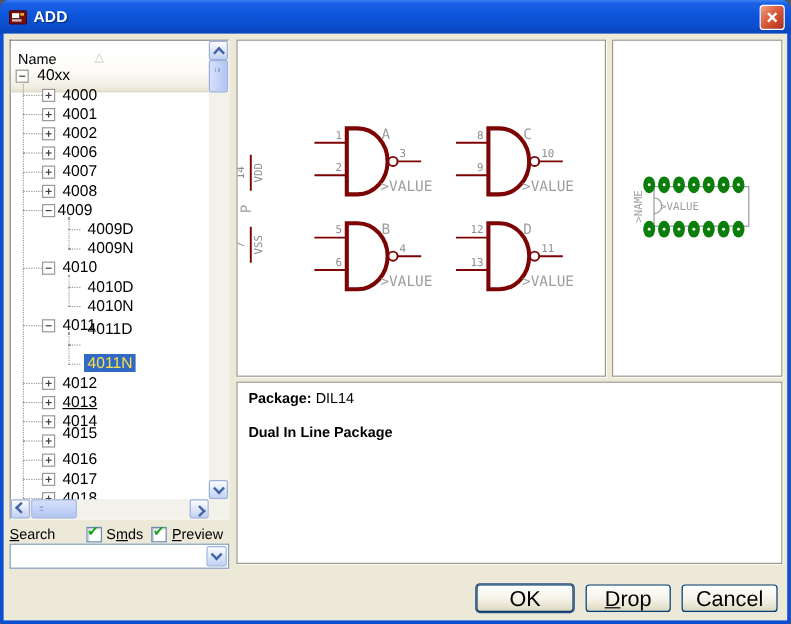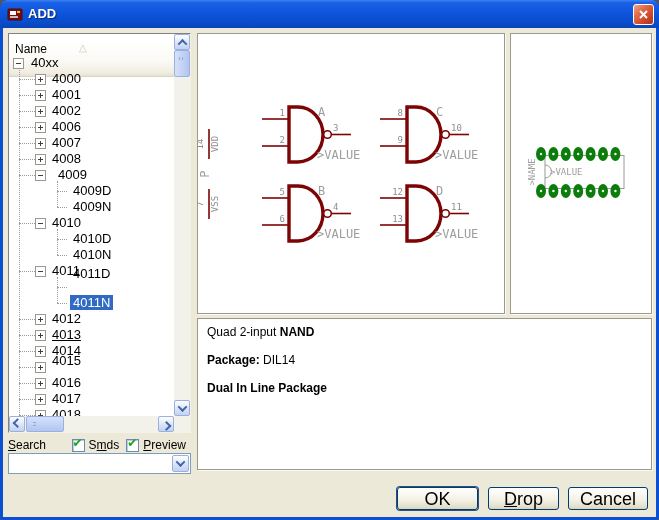--- a/index.html
+++ b/index.html
@@ -30,21 +30,21 @@
   .tree-content { position:absolute; top:19px; left:0; right:16px; bottom:16px; overflow:hidden; }
 
   .rail { position:absolute; width:0; border-left:1px dotted #9c9c9c; }
   .hdot { position:absolute; height:0; border-top:1px dotted #9c9c9c; }
   .pmbox { position:absolute; width:11px; height:11px; background:#fff; border:1px solid #9a9890;
     box-sizing:border-box; z-index:2; }
   .pmbox .ph { position:absolute; left:2px; right:2px; top:4px; height:1px; background:#404040; }
   .pmbox .pv { position:absolute; top:2px; bottom:2px; left:4px; width:1px; background:#404040; }
   .tlabel { position:absolute; height:15px; line-height:15px; font-size:13px; padding:0 3px;
     white-space:nowrap; color:#000; z-index:2; }
-  .tlabel.sel { background:#316ac5; color:#ffffff; }
+  .tlabel.sel { background:#316ac5; color:#fde047; }
 
   
   .vscroll { position:absolute; top:0; right:0; width:16px; bottom:16px; background:#f2f1ea; }
   .hscroll { position:absolute; left:0; right:16px; bottom:0; height:16px; background:#f2f1ea; }
   .scorner { position:absolute; right:0; bottom:0; width:16px; height:16px; background:#f2f1ea; }
   .sbtn { position:absolute; width:16px; height:16px; box-sizing:border-box;
     background:linear-gradient(180deg,#fefefe 0%,#dce4f7 55%,#c2d2f3 100%);
     border:1px solid #9ab1e0; border-radius:2px;
     display:flex; align-items:center; justify-content:center; }
   .chev { width:5px; height:5px; border-left:2px solid #4065a8; border-top:2px solid #4065a8; }
@@ -167,21 +167,21 @@
           <div class="hdot" style="left:10px; width:16px; top:106px;"></div>
           <div class="pmbox" style="left:26px; top:101px;">
             <span class="ph"></span>
             <span class="pv"></span>
           </div>
           <div class="tlabel" style="left:40px; top:98px;">4008</div>
           <div class="hdot" style="left:10px; width:16px; top:122px;"></div>
           <div class="pmbox" style="left:26px; top:117px;">
             <span class="ph"></span>
           </div>
-          <div class="tlabel" style="left:46px; top:114px;">4009</div>
+          <div class="tlabel" style="left:36px; top:114px;">4009</div>
           <div class="hdot" style="left:48px; width:10px; top:138px;"></div>
           <div class="tlabel" style="left:61px; top:130px;">4009D</div>
           <div class="hdot" style="left:48px; width:10px; top:154px;"></div>
           <div class="tlabel" style="left:61px; top:146px;">4009N</div>
           <div class="hdot" style="left:10px; width:16px; top:170px;"></div>
           <div class="pmbox" style="left:26px; top:165px;">
             <span class="ph"></span>
           </div>
           <div class="tlabel" style="left:40px; top:162px;">4010</div>
           <div class="hdot" style="left:48px; width:10px; top:186px;"></div>
@@ -386,21 +386,20 @@
             <circle cx="104.4" cy="120" r="1.2" fill="#fff"></circle>
             <ellipse cx="104.4" cy="157" rx="5" ry="7" fill="#0b7d0b"></ellipse>
             <circle cx="104.4" cy="157" r="1.2" fill="#fff"></circle>
             <text class="pkgtxt" x="24" y="138" text-anchor="middle" transform="rotate(-90 24 138)">&gt;NAME</text>
             <text class="pkgtxt" x="39" y="141">&gt;VALUE</text>
           </g>
         </svg>
     </div>
 
     <div class="preview desc-panel">
-      <div class="desc-line"><span>Quad 2-input </span><b>NAND</b></div>
       <div class="desc-line"><b>Package:</b><span> DIL14</span></div>
       <div class="desc-line"><b>Dual In Line Package</b></div>
     </div>
 
     <div id="button-row">
         <button class="xpbtn default" style="left:394px; width:81px;">OK</button>
         <button class="xpbtn" style="left:485px; width:71px;"><u>D</u>rop</button>
         <button class="xpbtn" style="left:565px; width:80px;">Cancel</button>
       </div>
 

